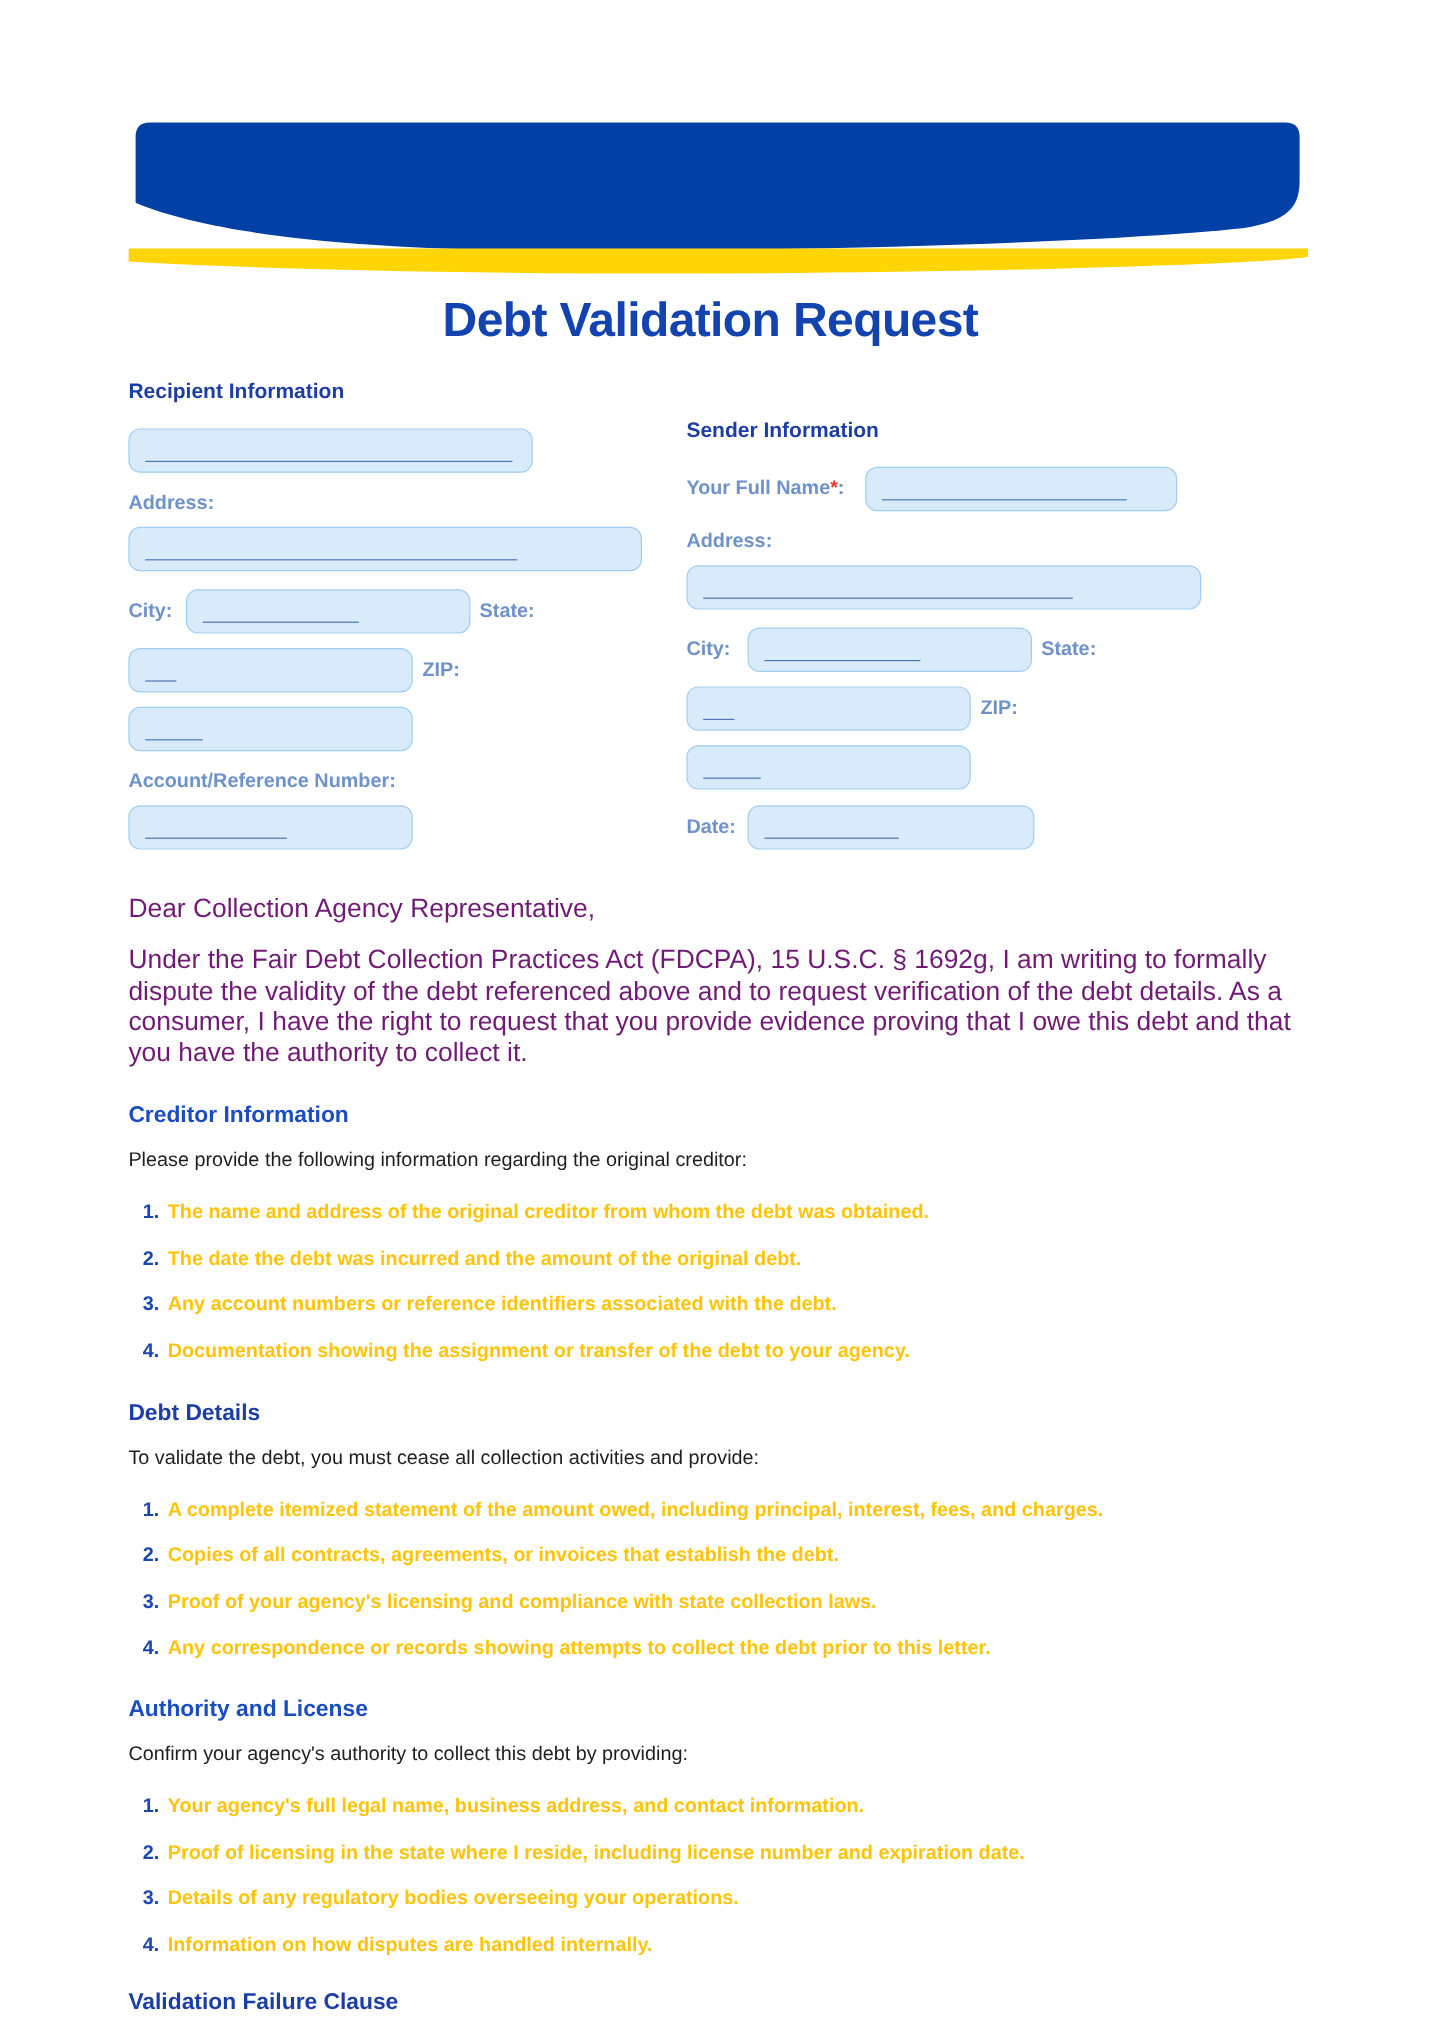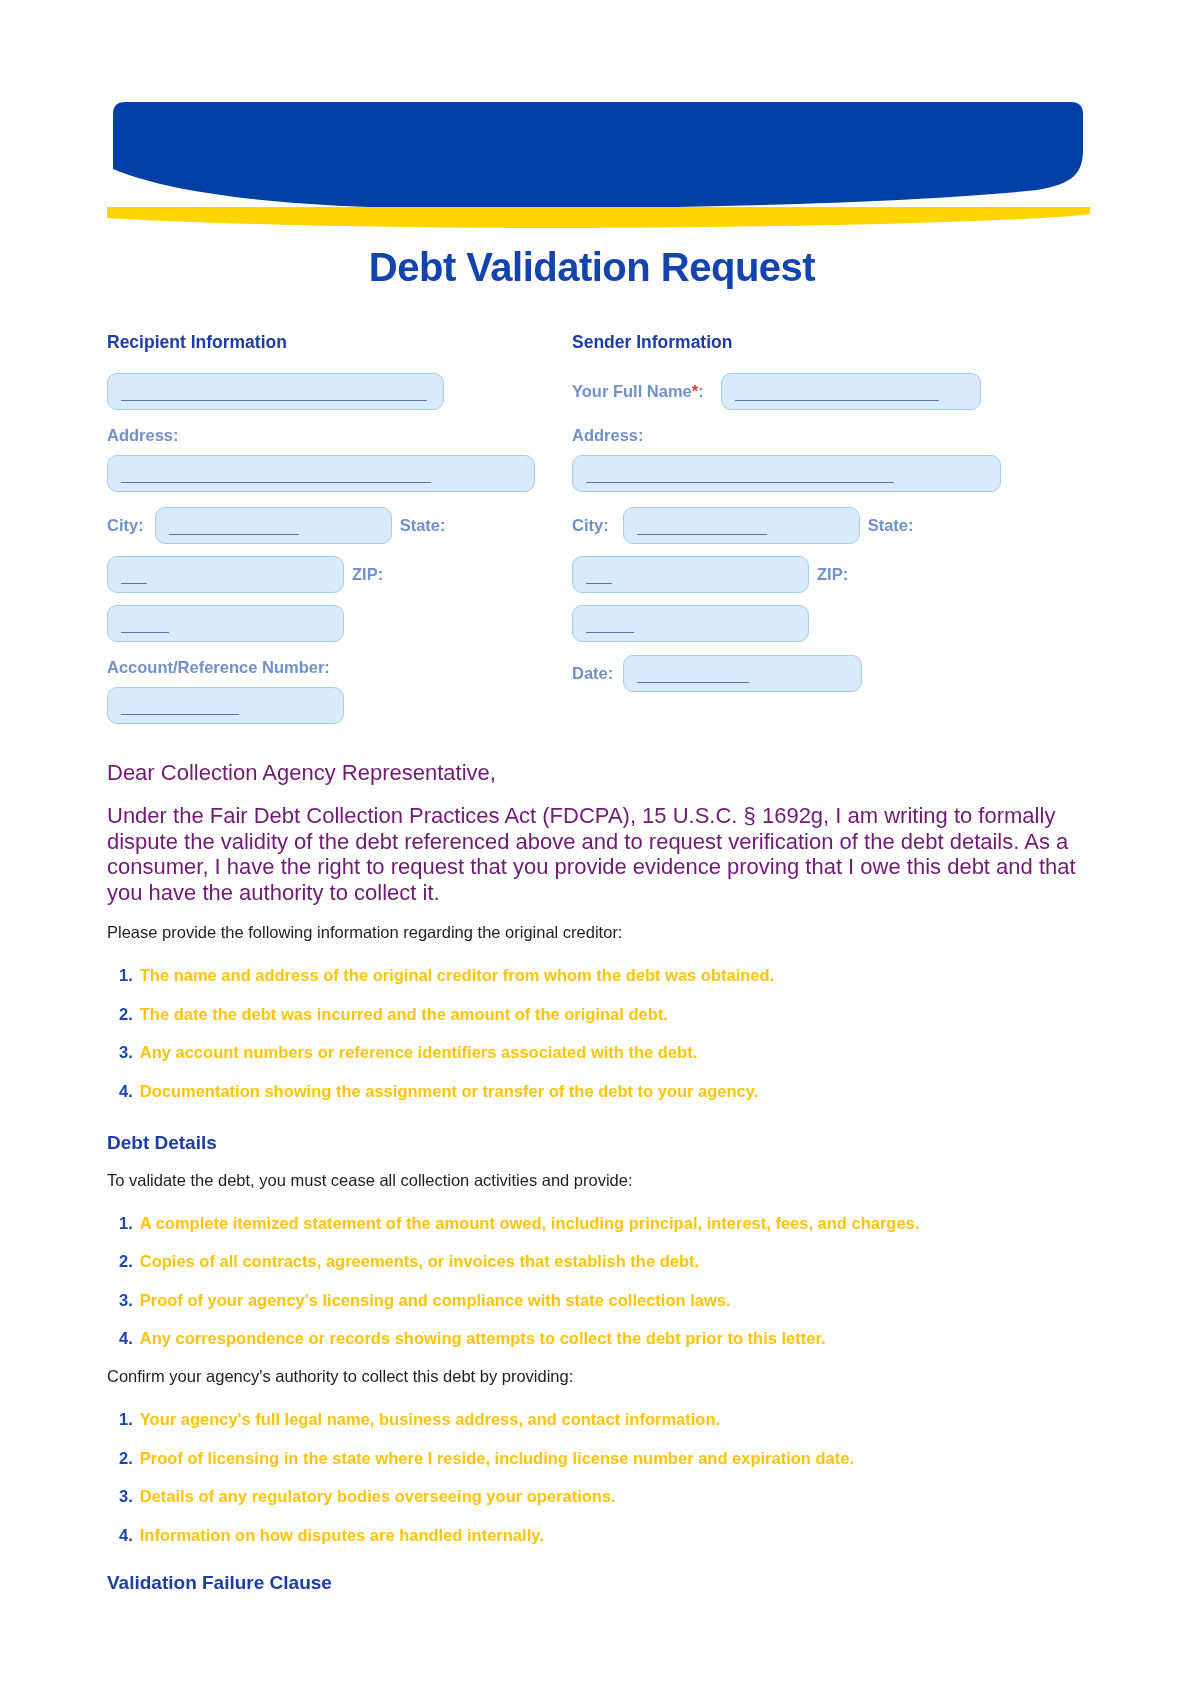--- a/index.html
+++ b/index.html
@@ -20,21 +20,21 @@
     margin: 14px 16px 0 0;
     text-align: center;
     font-size: 40px;
     font-weight: bold;
     color: #1243ae;
     letter-spacing: -0.5px;
   }
 
   
   .content { padding: 0 107px; }
-  .form-columns { display: flex; gap: 37px; margin-top: 42px; }
+  .form-columns { display: flex; gap: 37px; margin-top: 26px; align-items: flex-end; }
   .col-left  { width: 428px; flex: 0 0 428px; }
   .col-right { width: 429px; flex: 0 0 429px; }
 
   .col-heading {
     font-size: 17.5px; font-weight: bold; color: #1c3ea4;
     margin: 0 0 20px 0;
   }
   .field-label {
     font-size: 16.5px; font-weight: bold; color: #6e92c9;
     margin: 16px 0 9px 0; line-height: 1.2;
@@ -190,20 +190,21 @@
         </div>
       </div>
     </div>
 
     <div class="letter">
       <p>Dear Collection Agency Representative,</p>
       <p>Under the Fair Debt Collection Practices Act (FDCPA), 15 U.S.C. § 1692g, I am writing to formally dispute the validity of the debt referenced above and to request verification of the debt details. As a consumer, I have the right to request that you provide evidence proving that I owe this debt and that you have the authority to collect it.</p>
     </div>
 
     <section>
+      <h2 class="sec-h">Creditor Information</h2>
       <p class="sec-intro">Please provide the following information regarding the original creditor:</p>
       <div class="items">
         <div class="list-item"><span class="num">1.</span><span class="item-text">The name and address of the original creditor from whom the debt was obtained.</span></div>
         <div class="list-item"><span class="num">2.</span><span class="item-text">The date the debt was incurred and the amount of the original debt.</span></div>
         <div class="list-item"><span class="num">3.</span><span class="item-text">Any account numbers or reference identifiers associated with the debt.</span></div>
         <div class="list-item"><span class="num">4.</span><span class="item-text">Documentation showing the assignment or transfer of the debt to your agency.</span></div>
       </div>
     </section>
 
     <section>
@@ -211,20 +212,21 @@
       <p class="sec-intro">To validate the debt, you must cease all collection activities and provide:</p>
       <div class="items">
         <div class="list-item"><span class="num">1.</span><span class="item-text">A complete itemized statement of the amount owed, including principal, interest, fees, and charges.</span></div>
         <div class="list-item"><span class="num">2.</span><span class="item-text">Copies of all contracts, agreements, or invoices that establish the debt.</span></div>
         <div class="list-item"><span class="num">3.</span><span class="item-text">Proof of your agency's licensing and compliance with state collection laws.</span></div>
         <div class="list-item"><span class="num">4.</span><span class="item-text">Any correspondence or records showing attempts to collect the debt prior to this letter.</span></div>
       </div>
     </section>
 
     <section>
+      <h2 class="sec-h">Authority and License</h2>
       <p class="sec-intro">Confirm your agency's authority to collect this debt by providing:</p>
       <div class="items">
         <div class="list-item"><span class="num">1.</span><span class="item-text">Your agency's full legal name, business address, and contact information.</span></div>
         <div class="list-item"><span class="num">2.</span><span class="item-text">Proof of licensing in the state where I reside, including license number and expiration date.</span></div>
         <div class="list-item"><span class="num">3.</span><span class="item-text">Details of any regulatory bodies overseeing your operations.</span></div>
         <div class="list-item"><span class="num">4.</span><span class="item-text">Information on how disputes are handled internally.</span></div>
       </div>
     </section>
 
     <section>

